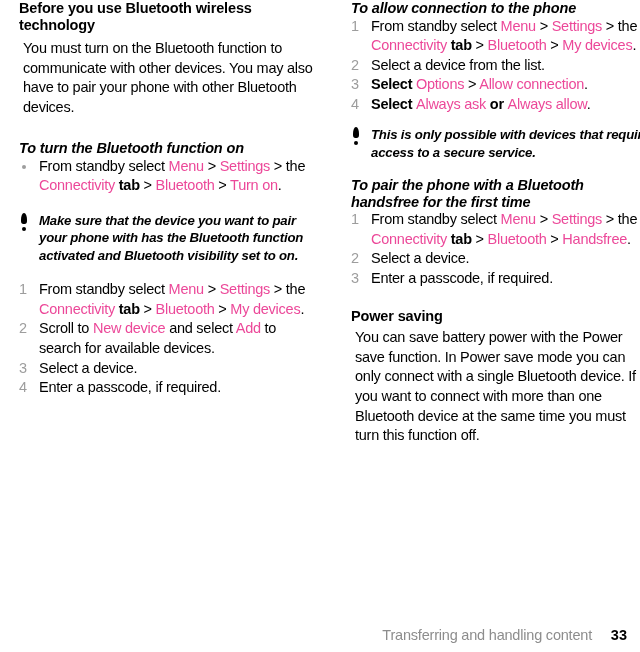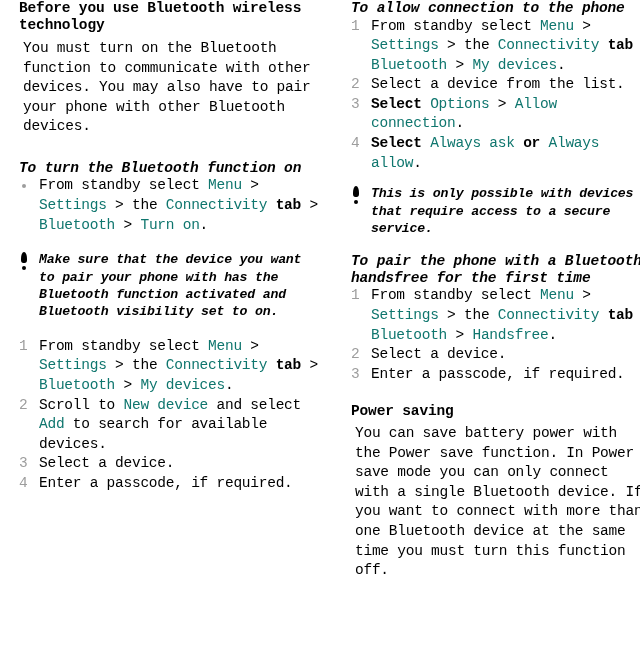--- a/index.html
+++ b/index.html
@@ -14,21 +14,20 @@
     font-family: "Liberation Sans", sans-serif;
     color: #000000;
     -webkit-font-smoothing: antialiased;
   }
 
   .page {
     position: absolute;
     inset: 0;
     width: 640px;
     height: 652px;
-    font-family: Liberation Mono, monospace;
   }
 
   .col {
     position: absolute;
     top: 0;
     width: 300px;
   }
   .col-left  { left: 19px; }
   .col-right { left: 351px; }
 
@@ -62,21 +61,21 @@
     letter-spacing: -0.2px;
     margin: 0;
   }
 
   .sp-s  { height: 2px; }
   .sp-m  { height: 12px; }
   .sp-l  { height: 16px; }
   .sp-xl { height: 19px; }
 
   
-  .ui { color: #0f766e; }
+  .ui { color: #ec4899; }
   .b  { font-weight: bold; text-align: center; }
 
   
   ol.steps, ul.steps {
     list-style: none;
     margin: 0;
     padding: 0;
   }
   ol.steps > li, ul.steps > li {
     position: relative;
@@ -234,14 +233,18 @@
         <li><span class="marker">3</span><span><span>Enter a passcode, if required.</span></span></li>
       </ol>
 
     <div class="sp-xl"></div>
 
     <h2 class="h-bold">Power saving</h2>
     <p class="para">You can save battery power with the Power save function. In Power save mode you can only connect with a single Bluetooth device. If you want to connect with more than one Bluetooth device at the same time you must turn this function off.</p>
 
   </div>
 
+  <div class="footer">
+    <span class="footer-title">Transferring and handling content</span>
+    <span class="footer-page">33</span>
+  </div>
 
 </div>
 
 </body></html>

